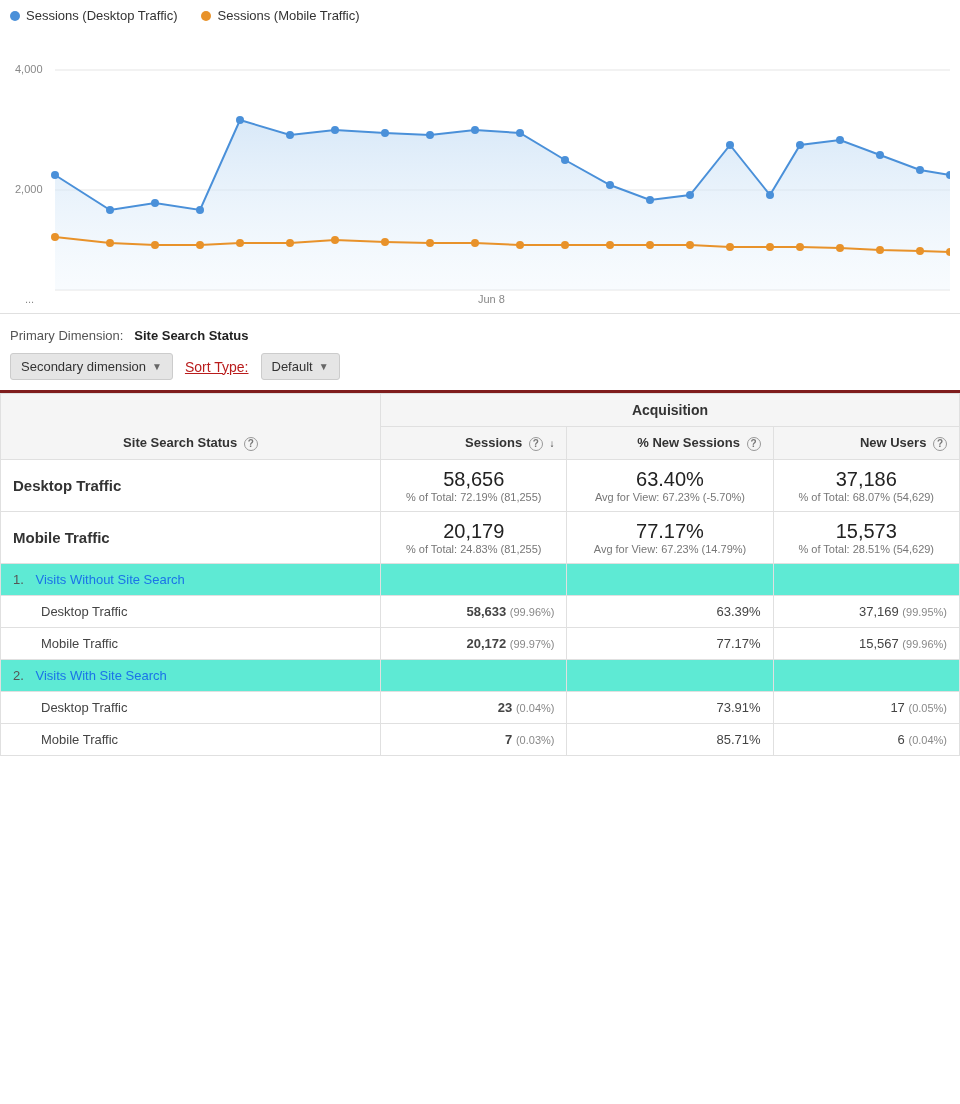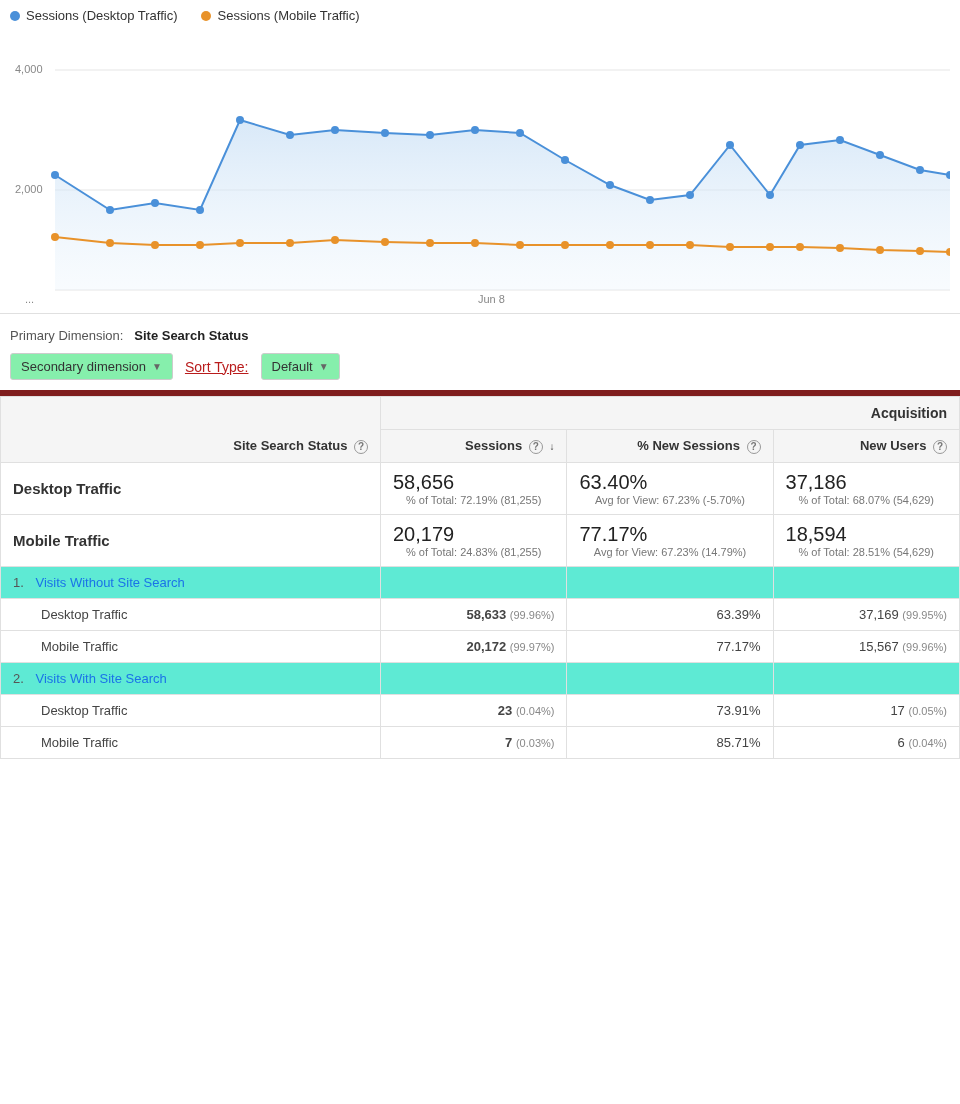--- a/index.html
+++ b/index.html
@@ -34,21 +34,21 @@
       border-radius: 50%;
     }
     .chart-svg-container {
       position: relative;
       width: 100%;
     }
 
     
     .controls-bar {
       padding: 14px 10px 10px 10px;
-      border-bottom: 6px solid #7f1d1d;
+      border-bottom: 3px solid #7f1d1d;
     }
     .primary-dimension {
       font-size: 13px;
       color: #555;
       margin-bottom: 10px;
     }
     .primary-dimension strong {
       font-weight: bold;
       color: #222;
     }
@@ -57,21 +57,21 @@
       align-items: center;
       gap: 12px;
     }
     .dropdown-btn {
       display: inline-flex;
       align-items: center;
       gap: 6px;
       padding: 5px 10px;
       border: 1px solid #ccc;
       border-radius: 3px;
-      background: #86efac;
+      background: #e5e5e5;
       cursor: pointer;
       font-size: 13px;
       color: #333;
     }
     .dropdown-btn .arrow {
       font-size: 10px;
       color: #666;
     }
     .sort-label {
       font-size: 14px;
@@ -85,21 +85,21 @@
       border-collapse: collapse;
       font-size: 13px;
     }
     .data-table th, .data-table td {
       border: 1px solid #e0e0e0;
       padding: 8px 12px;
     }
     .data-table thead tr th {
       background: #f5f5f5;
       font-weight: bold;
-      text-align: right;
+      text-align: center;
     }
 
     .col-label {
       width: 380px;
     }
 
     .question-mark {
       display: inline-flex;
       align-items: center;
       justify-content: center;
@@ -119,21 +119,21 @@
 
     
     .row-totals td {
       background: #fff;
       vertical-align: top;
     }
     .row-totals td .big-num {
       font-size: 20px;
       color: #222;
       display: block;
-      text-align: left;
+      text-align: center;
     }
     .row-totals td .sub-text {
       font-size: 11px;
       color: #777;
       text-align: center;
       display: block;
     }
     .row-totals td.label-cell {
       font-weight: bold;
       font-size: 15px;
@@ -360,21 +360,21 @@
       </td>
       <td>
         <span class="big-num">20,179</span>
         <span class="sub-text">% of Total: 24.83% (81,255)</span>
       </td>
       <td>
         <span class="big-num">77.17%</span>
         <span class="sub-text">Avg for View: 67.23% (14.79%)</span>
       </td>
       <td>
-        <span class="big-num">18,594</span>
+        <span class="big-num">15,573</span>
         <span class="sub-text">% of Total: 28.51% (54,629)</span>
       </td>
     </tr>
 
     <tr class="row-category">
       <td class="col-label link-cell">
         <span class="row-num">1.</span>
         <a href="#">Visits Without Site Search</a>
       </td>
       <td></td>

